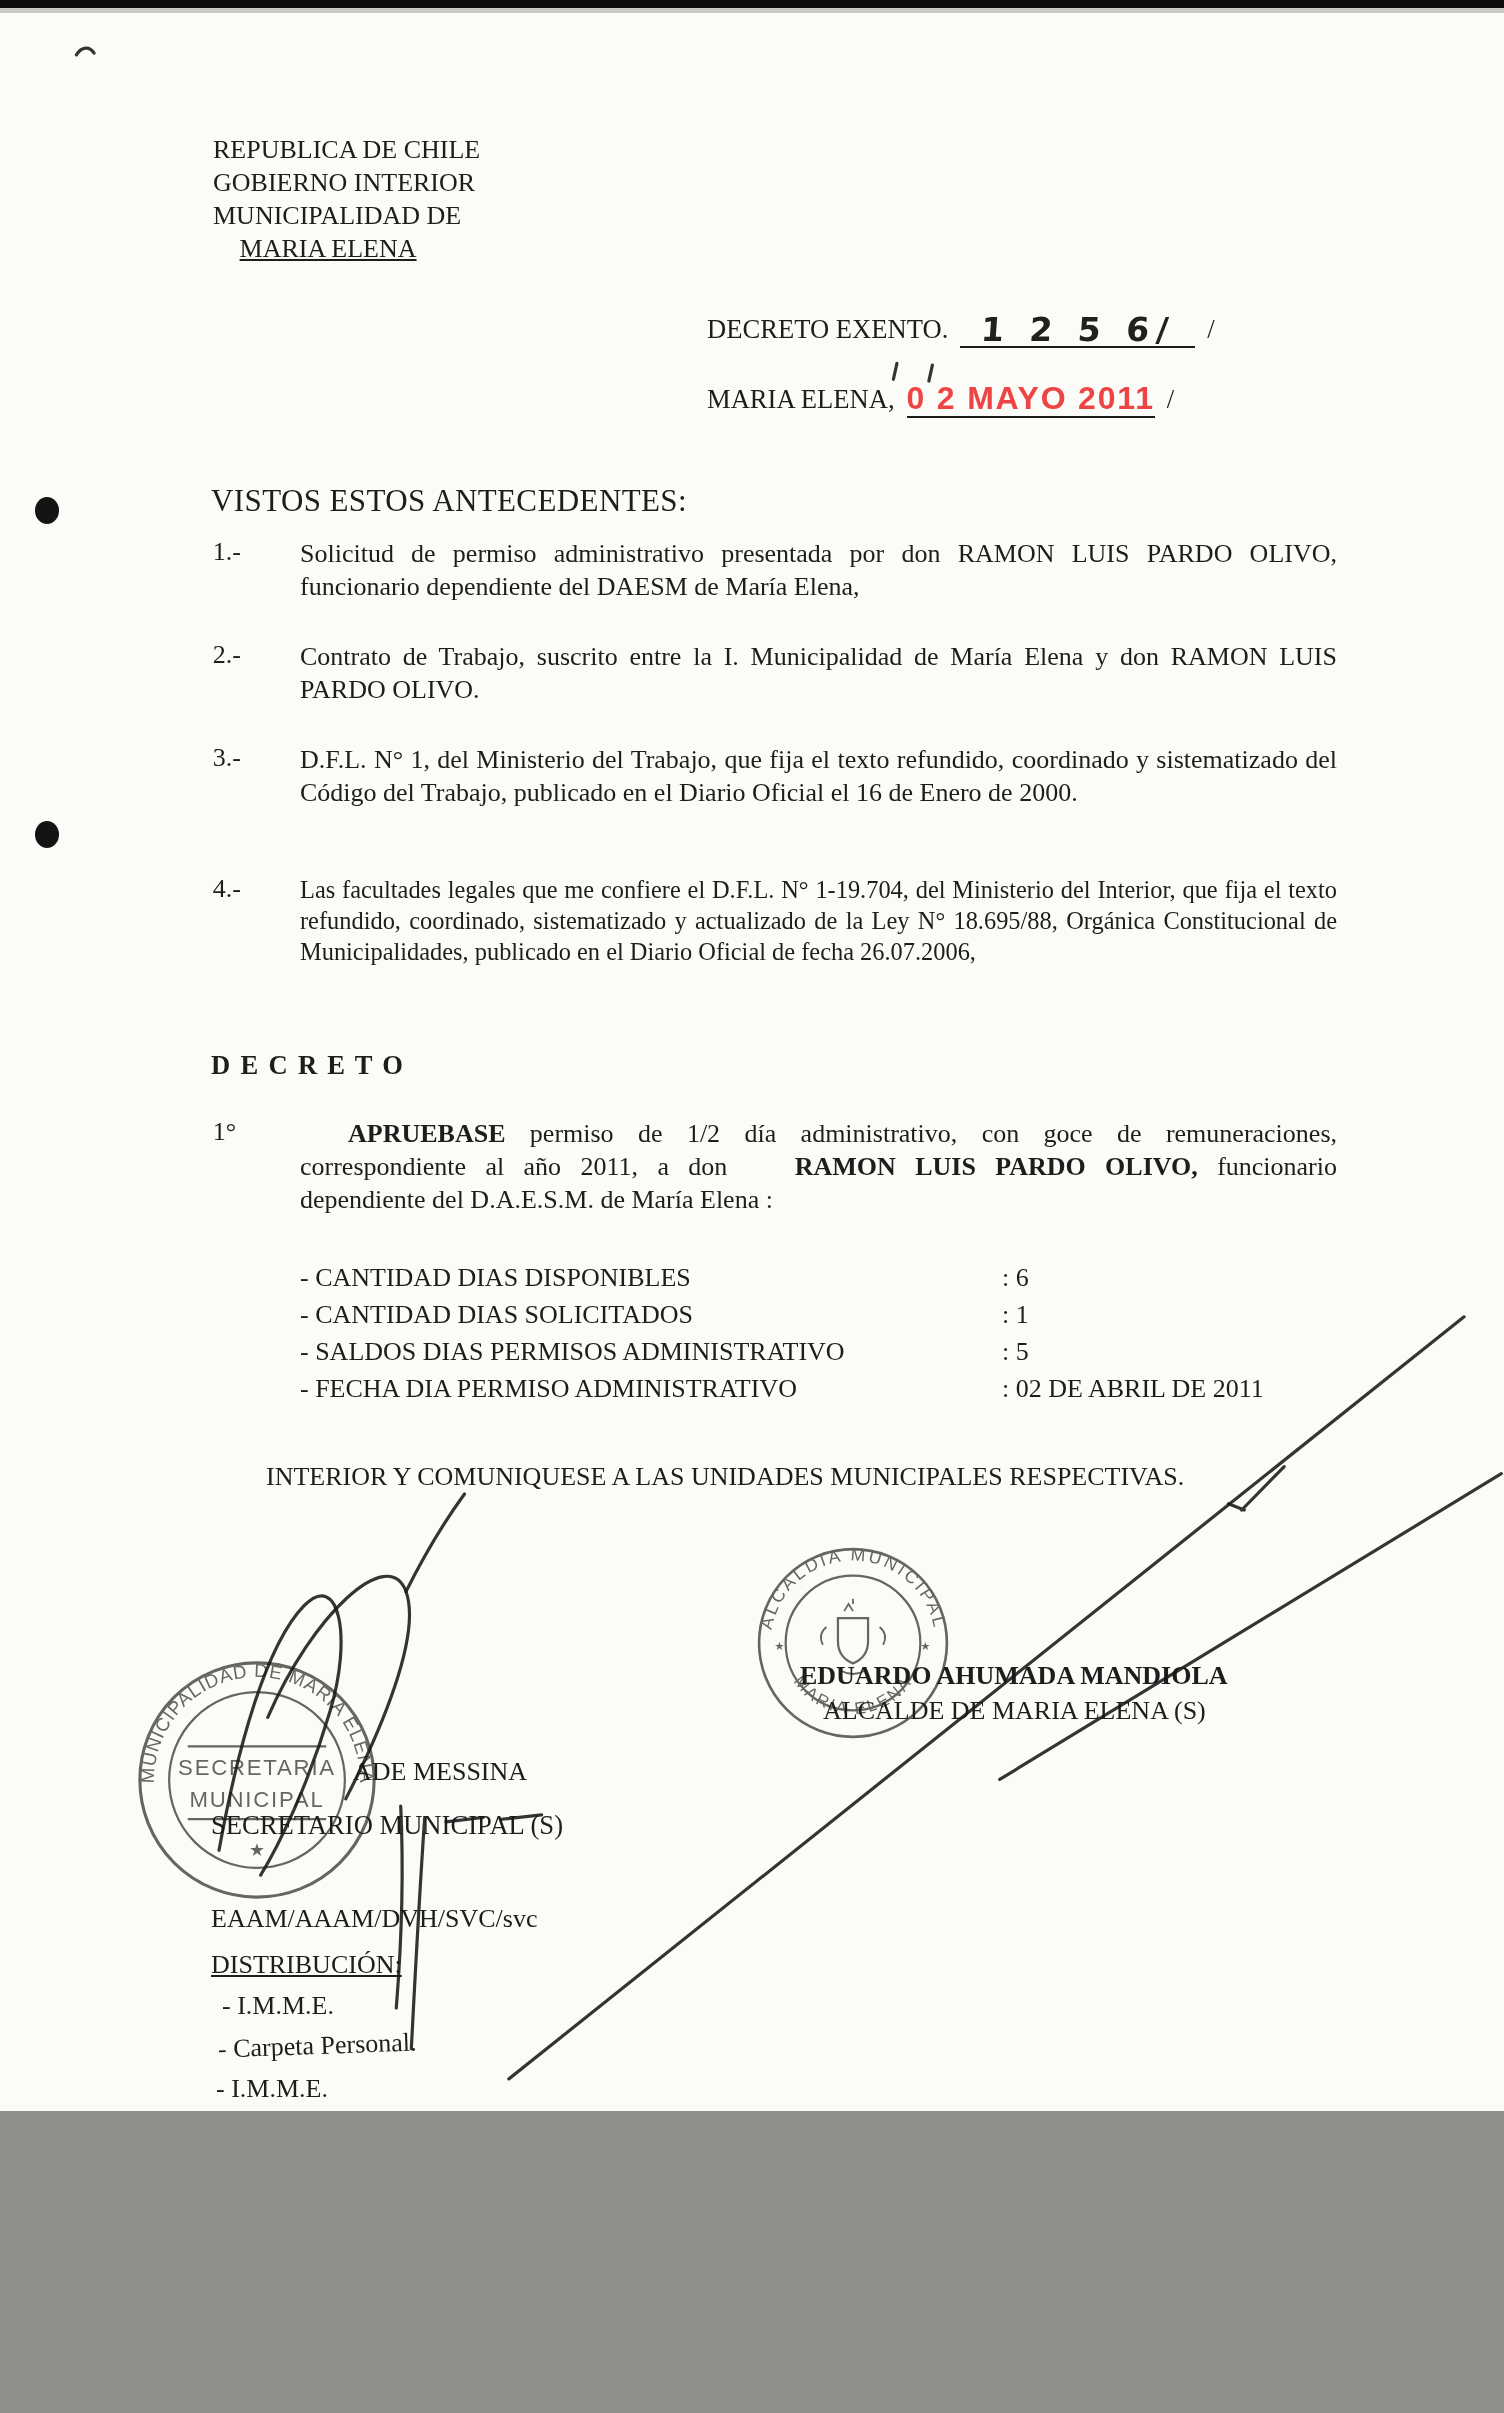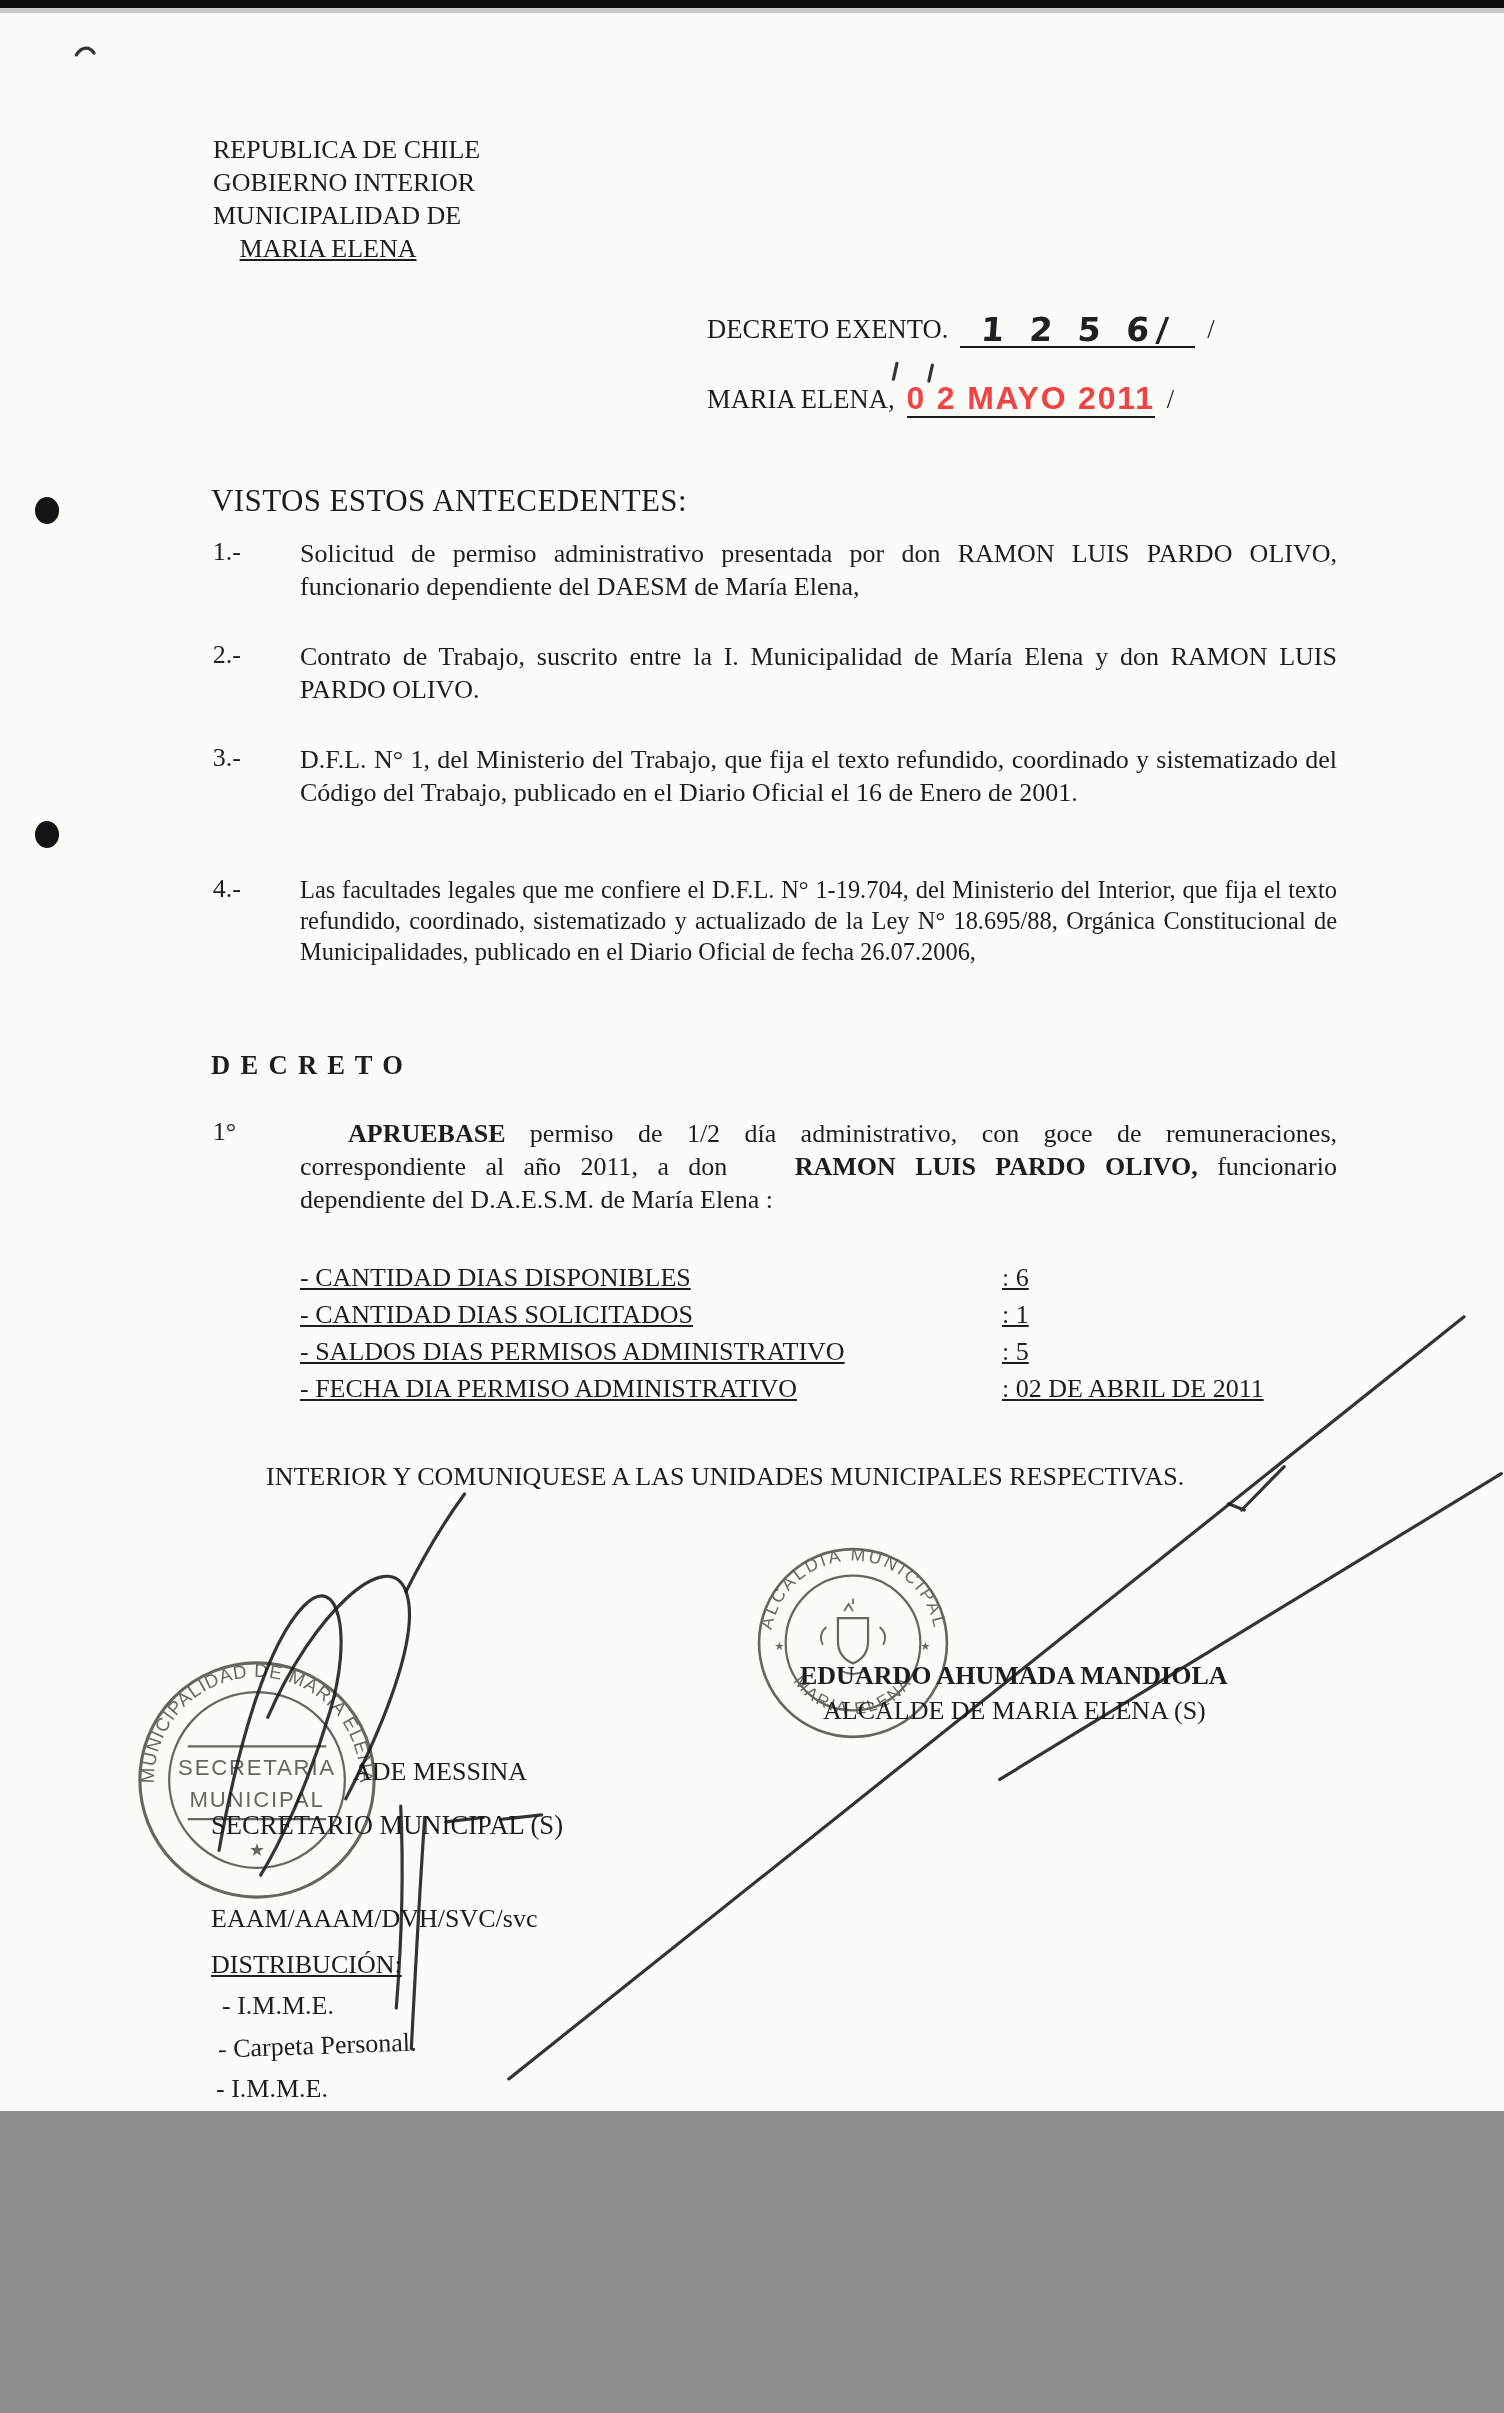--- a/index.html
+++ b/index.html
@@ -36,21 +36,21 @@
 
   .item { position:absolute; left:211px; width:1126px; }
   .item .num { position:absolute; left:1.8px; top:0; font-size:26px; }
   .item .txt { margin-left:89px; font-size:26px; line-height:33px; text-align:justify; }
   .item.small .txt { font-size:24.4px; line-height:31px; }
 
   .decreto-heading { position:absolute; left:211px; top:1050px; font-size:26.6px; font-weight:bold; letter-spacing:1.8px; }
   .bold { font-weight:bold;margin-left:48px; }
 
   .details { position:absolute; left:300px; top:1259px; font-size:26px; }
-  .detail-row { display:flex; line-height:37px;text-decoration:underline; }
+  .detail-row { display:flex; line-height:37px; }
   .detail-label { width:702px; }
 
   .closing { position:absolute; left:266px; top:1459px; width:1072px; font-size:26px; line-height:36px; text-align:justify; }
 
   .sig-name { position:absolute; font-size:26px; white-space:nowrap; }
   .stamp-svg { position:absolute; opacity:.78; }
   .stamp-svg text { font-family:"Liberation Sans","DejaVu Sans",sans-serif; fill:#3d3d35; }
   .stamp-svg circle, .stamp-svg path.ring, .stamp-svg line, .stamp-svg path.emb { stroke:#3d3d35; fill:none; }
 
   .footer-initials { position:absolute; left:211px; top:1904px; font-size:26px; }
@@ -103,21 +103,21 @@
   <div class="item" style="top:537px;">
     <span class="num">1.-</span>
     <div class="txt">Solicitud de permiso administrativo  presentada por don RAMON LUIS PARDO OLIVO, funcionario dependiente del DAESM de María Elena,</div>
   </div>
   <div class="item" style="top:640px;">
     <span class="num">2.-</span>
     <div class="txt">Contrato de Trabajo, suscrito entre la I. Municipalidad de María Elena y don RAMON LUIS PARDO OLIVO.</div>
   </div>
   <div class="item" style="top:743px;">
     <span class="num">3.-</span>
-    <div class="txt">D.F.L. N° 1, del Ministerio del Trabajo, que fija el texto refundido, coordinado y sistematizado del Código del Trabajo, publicado en el Diario Oficial el 16 de Enero de 2001.</div>
+    <div class="txt">D.F.L. N° 1, del Ministerio del Trabajo, que fija el texto refundido, coordinado y sistematizado del Código del Trabajo, publicado en el Diario Oficial el 16 de Enero de 2000.</div>
   </div>
   <div class="item small" style="top:874px;">
     <span class="num">4.-</span>
     <div class="txt">Las facultades legales que me confiere el D.F.L. N° 1-19.704, del Ministerio del Interior, que fija el texto refundido, coordinado, sistematizado y actualizado de la Ley N° 18.695/88, Orgánica Constitucional de Municipalidades, publicado en el Diario Oficial de fecha 26.07.2006,</div>
   </div>
 
   <div class="decreto-heading">D E C R E T O</div>
 
   <div class="item" style="top:1117px;">
     <span class="num">1°</span>

